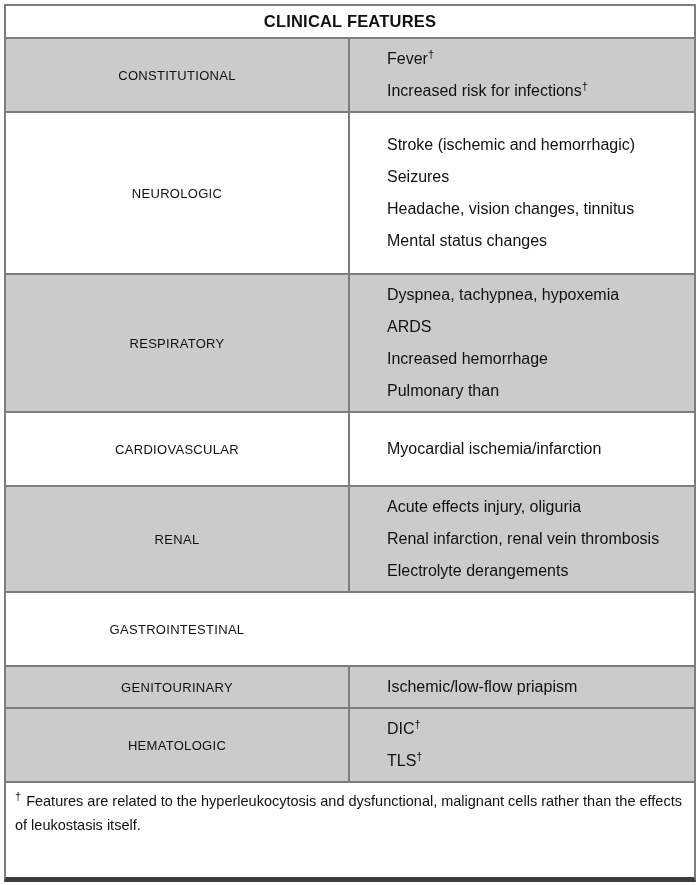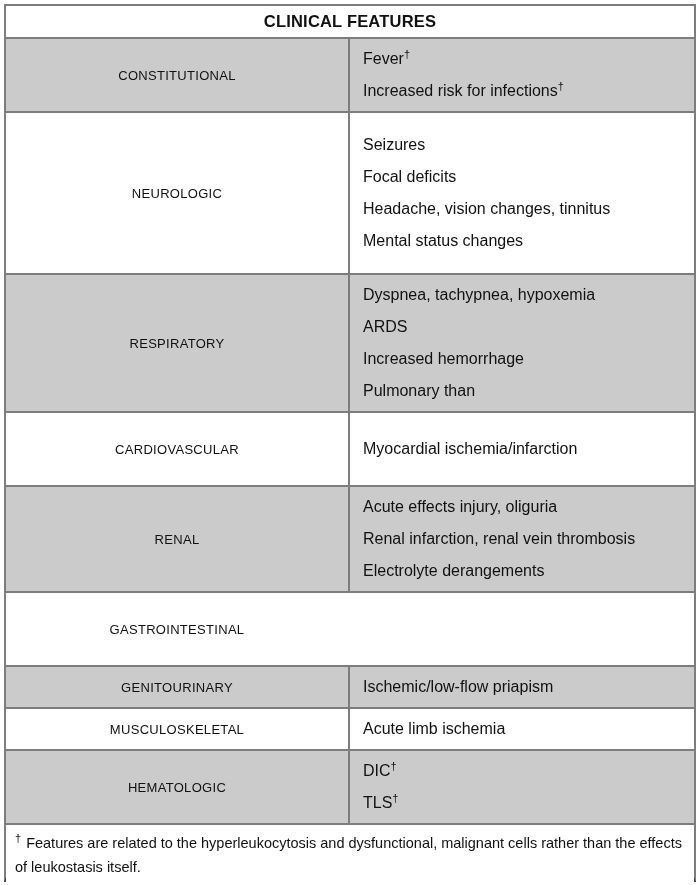--- a/index.html
+++ b/index.html
@@ -65,20 +65,21 @@
     display: flex;
     flex-direction: column;
     justify-content: center;
     padding: 4px 6px 4px 13px;
     box-sizing: border-box;
   }
   .feature-line {
     line-height: 32px;
     font-size: 16px;
     white-space: nowrap;
+    margin-left: 24px;
   }
   .feature-line sup, .footnote sup {
     font-size: 11px;
     line-height: 0;
   }
   .footnote {
     flex: 1 1 auto;
     border-top: 2px solid var(--border, #7d7d7d);
     background: #ffffff;
     font-size: 14.5px;
@@ -104,22 +105,22 @@
           <div class="feat-cell">
             <div class="feature-line"><span>Fever</span><sup>†</sup></div>
             <div class="feature-line"><span>Increased risk for infections</span><sup>†</sup></div>
           </div>
         </div>
         <div class="row" data-lines="5">
           <div class="cat-cell">
             <span>NEUROLOGIC</span>
           </div>
           <div class="feat-cell">
+            <div class="feature-line"><span>Stroke (ischemic and hemorrhagic)</span></div>
             <div class="feature-line"><span>Seizures</span></div>
-            <div class="feature-line"><span>Focal deficits</span></div>
             <div class="feature-line"><span>Headache, vision changes, tinnitus</span></div>
             <div class="feature-line"><span>Mental status changes</span></div>
           </div>
         </div>
         <div class="row shaded" data-lines="4">
           <div class="cat-cell">
             <span>RESPIRATORY</span>
           </div>
           <div class="feat-cell">
             <div class="feature-line"><span>Dyspnea, tachypnea, hypoxemia</span></div>
@@ -152,28 +153,20 @@
           </div>
         </div>
         <div class="row shaded" data-lines="1">
           <div class="cat-cell">
             <span>GENITOURINARY</span>
           </div>
           <div class="feat-cell">
             <div class="feature-line"><span>Ischemic/low-flow priapism</span></div>
           </div>
         </div>
-        <div class="row" data-lines="1">
-          <div class="cat-cell">
-            <span>MUSCULOSKELETAL</span>
-          </div>
-          <div class="feat-cell">
-            <div class="feature-line"><span>Acute limb ischemia</span></div>
-          </div>
-        </div>
         <div class="row shaded" data-lines="2">
           <div class="cat-cell">
             <span>HEMATOLOGIC</span>
           </div>
           <div class="feat-cell">
             <div class="feature-line"><span>DIC</span><sup>†</sup></div>
             <div class="feature-line"><span>TLS</span><sup>†</sup></div>
           </div>
         </div>
       </div>

